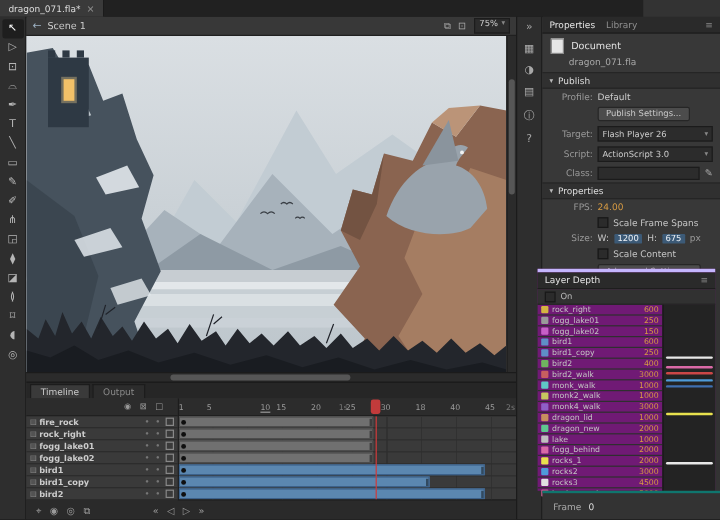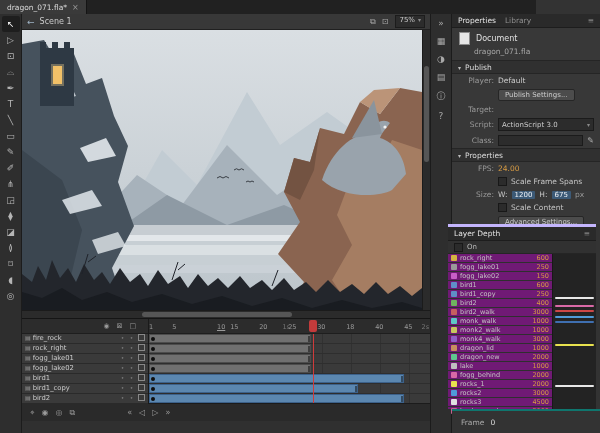--- a/index.html
+++ b/index.html
@@ -88,22 +88,22 @@
   
   .timeline{position:absolute;left:22px;top:318px;width:408px;height:115px;background:#303030;
             border-top:1px solid #151515;box-sizing:border-box;}
   .tl-tabs{height:13px;background:#262626;display:flex;align-items:flex-end;gap:2px;padding:0 3px;}
   .tl-tab{background:#3a3a3a;padding:1px 8px;font-size:7.5px;color:#ccc;border:1px solid #1c1c1c;border-bottom:none;}
   .tl-tab.inactive{background:#2c2c2c;color:#888;}
   .tl-main{display:flex;height:84px;}
   .tl-left{width:126px;border-right:1px solid #1a1a1a;background:#333;flex-shrink:0;}
   .tl-left-header{height:14px;display:flex;align-items:center;justify-content:flex-end;gap:7px;
                   padding-right:12px;background:#2c2c2c;border-bottom:1px solid #1e1e1e;font-size:7px;color:#999;}
-  .tl-layer{height:10px;display:flex;gap:2px;padding:0 3px;border-bottom:1px solid #2a2a2a;
-            background:#3a3a3a;box-sizing:border-box;}
+  .tl-layer{height:10px;display:flex;align-items:center;gap:2px;padding:0 3px;border-bottom:1px solid #2a2a2a;
+            background:#3a3a3a;box-sizing:border-box;font-weight:bold;}
   .licon{font-size:6px;color:#999;}
   .lname{flex:1;font-size:6.8px;color:#ccc;white-space:nowrap;overflow:hidden;}
   .ldot{font-size:6px;color:#777;width:7px;text-align:center;}
   .lsq{width:5px;height:5px;border:1px solid #888;margin-left:1px;flex-shrink:0;}
   .tl-right{flex:1;position:relative;overflow:hidden;}
   .tl-ruler{height:14px;background:#2c2c2c;border-bottom:1px solid #1e1e1e;position:relative;
             font-size:6.5px;color:#9a9a9a;}
   .rnum{position:absolute;top:4px;}
   .rsec{position:absolute;top:4px;color:#777;}
   .ph-head{position:absolute;top:1px;width:8px;height:12px;background:#c23b3b;border-radius:2px;z-index:6;}
@@ -238,29 +238,33 @@
       <span class="doc-icon"></span>
       <span class="doc-type">Document</span>
     </div>
     <div class="doc-name">dragon_071.fla</div>
 
     <div class="sec-header">
       <span class="tri">▾</span>
       <span>Publish</span>
     </div>
     <div class="prow">
-      <span class="plabel">Player:</span>
+      <span class="plabel">Profile:</span>
       <span class="pvalue">Default</span>
     </div>
     <div class="prow">
       <span class="plabel"></span>
       <span class="btn">Publish Settings...</span>
     </div>
     <div class="prow">
       <span class="plabel">Target:</span>
+      <span class="dd">
+        <span>Flash Player 26</span>
+        <span class="caret">▾</span>
+      </span>
     </div>
     <div class="prow">
       <span class="plabel">Script:</span>
       <span class="dd">
         <span>ActionScript 3.0</span>
         <span class="caret">▾</span>
       </span>
     </div>
     <div class="prow">
       <span class="plabel">Class:</span>
@@ -417,20 +421,24 @@
         </div>
     </div>
   </div>
 
   <div class="framebar">
     <span>Frame</span>
     <span class="fval">0</span>
   </div>
 
   <div class="timeline">
+    <div class="tl-tabs">
+      <span class="tl-tab">Timeline</span>
+      <span class="tl-tab inactive">Output</span>
+    </div>
     <div class="tl-main">
       <div class="tl-left">
         <div class="tl-left-header" id="tl-left-header">
             <span>◉</span>
             <span>⊠</span>
             <span>□</span>
           </div>
         <div id="tl-rows-left">
             <div class="tl-layer">
               <span class="licon">▤</span>

